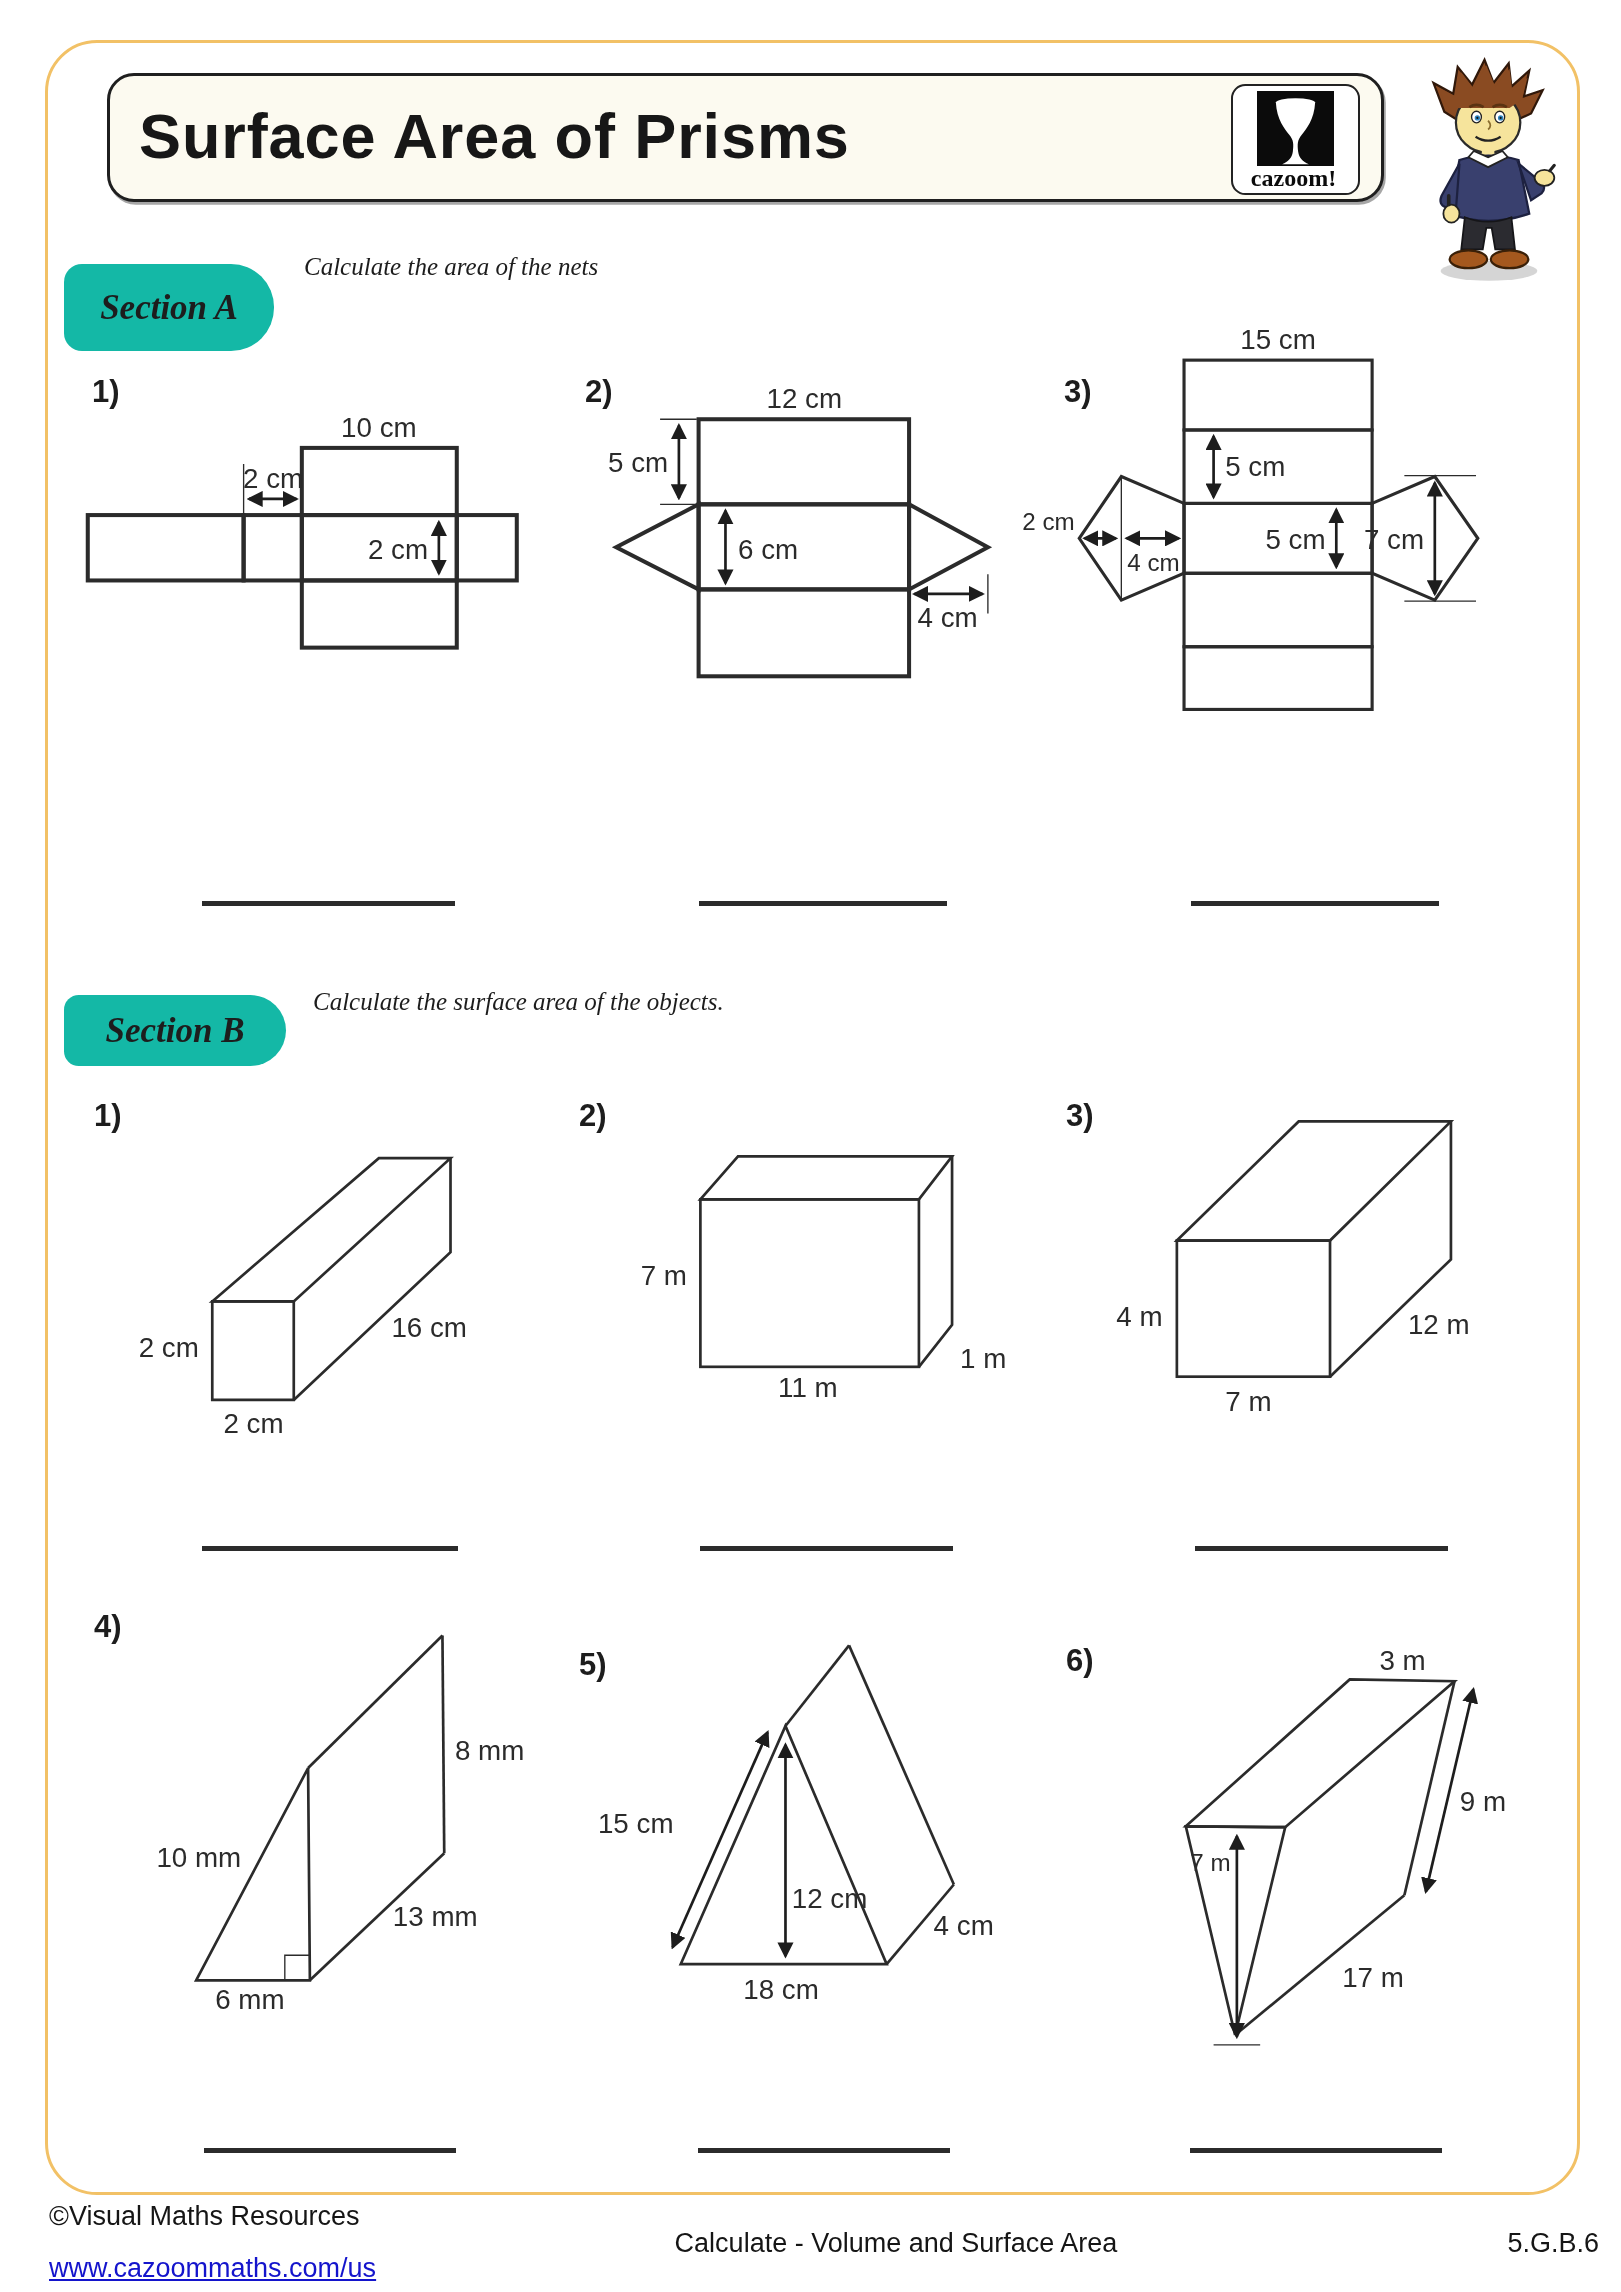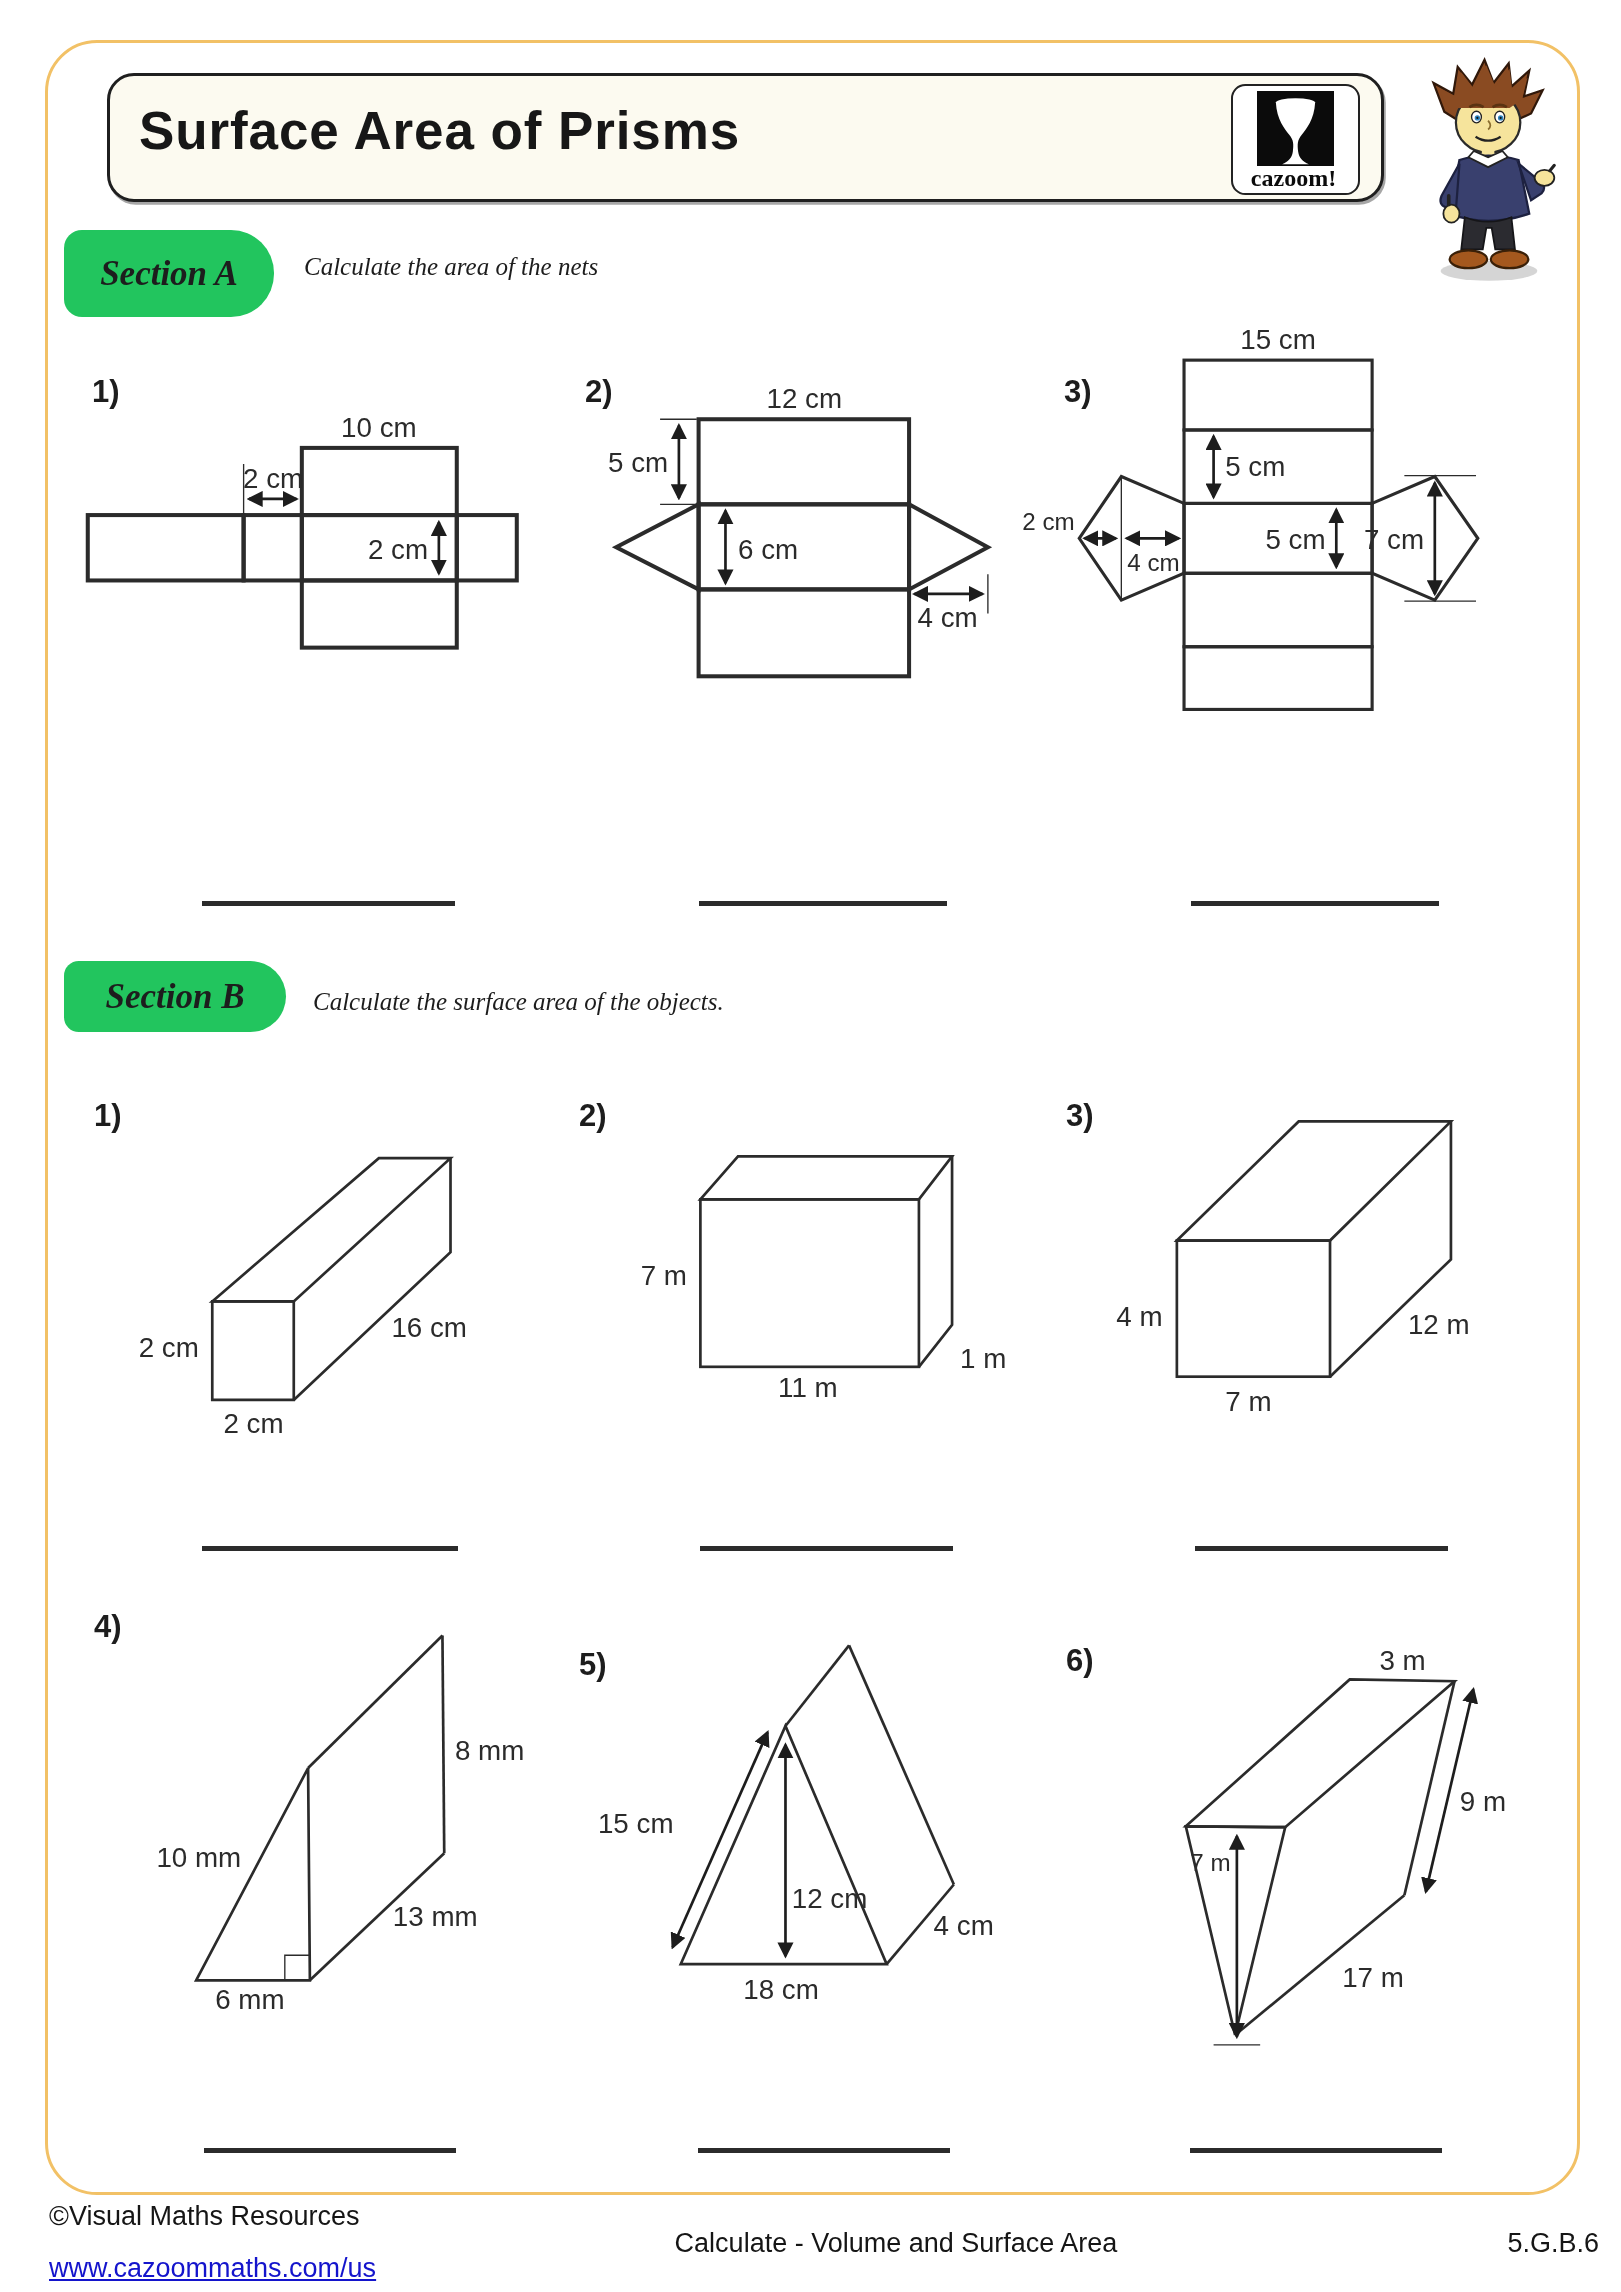--- a/index.html
+++ b/index.html
@@ -13,37 +13,37 @@
     left:45px;top:40px;width:1529px;height:2149px;
     border:3.6px solid #F2C166;border-radius:52px;
   }
   
   .header-box{
     left:107px;top:73px;width:1271px;height:123px;
     background:#FCFAF0;border:3.6px solid #1f1f1f;border-radius:27px;
     box-shadow:1.8px 2.7px 0 rgba(0,0,0,0.35);
   }
   .page-title{
-    left:139px;top:100px;font-size:53px;font-weight:bold;color:#171717;
+    left:139px;top:100px;font-size:63px;font-weight:bold;color:#171717;
     letter-spacing:0.9px;font-family:"Liberation Sans",sans-serif;text-align:right;
   }
   .logo-box{
     left:1231px;top:84px;width:125px;height:107px;background:#ffffff;
     border:2.7px solid #222;border-radius:14.3px;
   }
   .logo-square{left:1257px;top:91px;width:77px;height:75px;background:#0b0b0b;}
   .logo-brand{
     left:1231px;top:165px;width:125px;text-align:center;
     font-family:"Liberation Serif",serif;font-weight:bold;font-size:24px;color:#0b0b0b;
   }
   
   .section-label{
-    background:#22c55e;display:flex;align-items:center;justify-content:center;
+    background:#14b8a6;display:flex;align-items:center;justify-content:center;
     font-family:"Liberation Serif",serif;font-style:italic;font-weight:bold;
-    font-size:35px;color:#1d1d1d;border-radius:18px 43px 43px 18px;
+    font-size:35px;color:#1d1d1d;border-radius:18px 43px 43px 18px;margin-top:34px;
   }
   .sec-a{left:64px;top:230px;width:210px;height:87px;}
   .sec-b{left:64px;top:961px;width:222px;height:71px;}
   .instruction{
     font-family:"Liberation Serif",serif;font-style:italic;font-size:25px;color:#1d1d1d;
   }
   .instr-a{left:304px;top:253px;}
   .instr-b{left:313px;top:988px;}
   
   .qnum{font-size:31px;font-weight:bold;color:#1d1d1d;}

